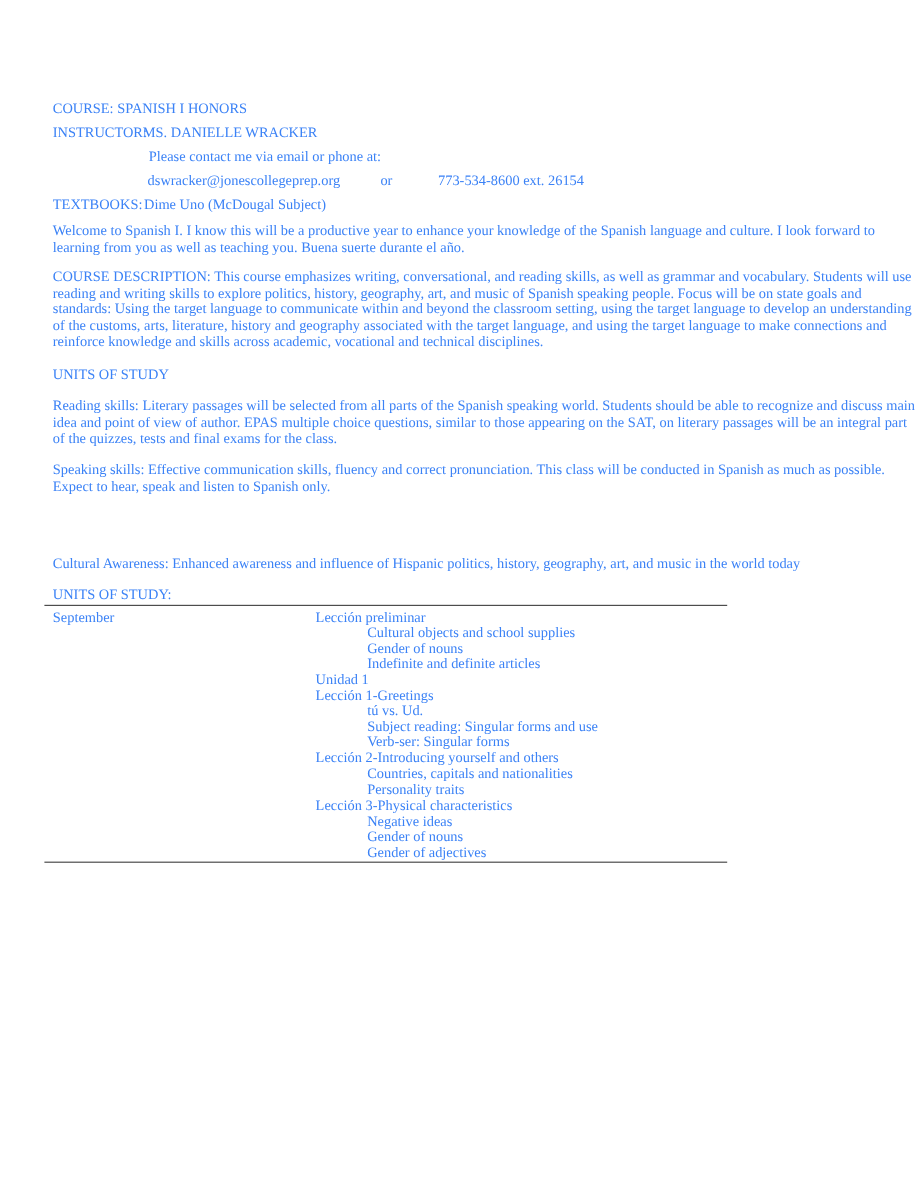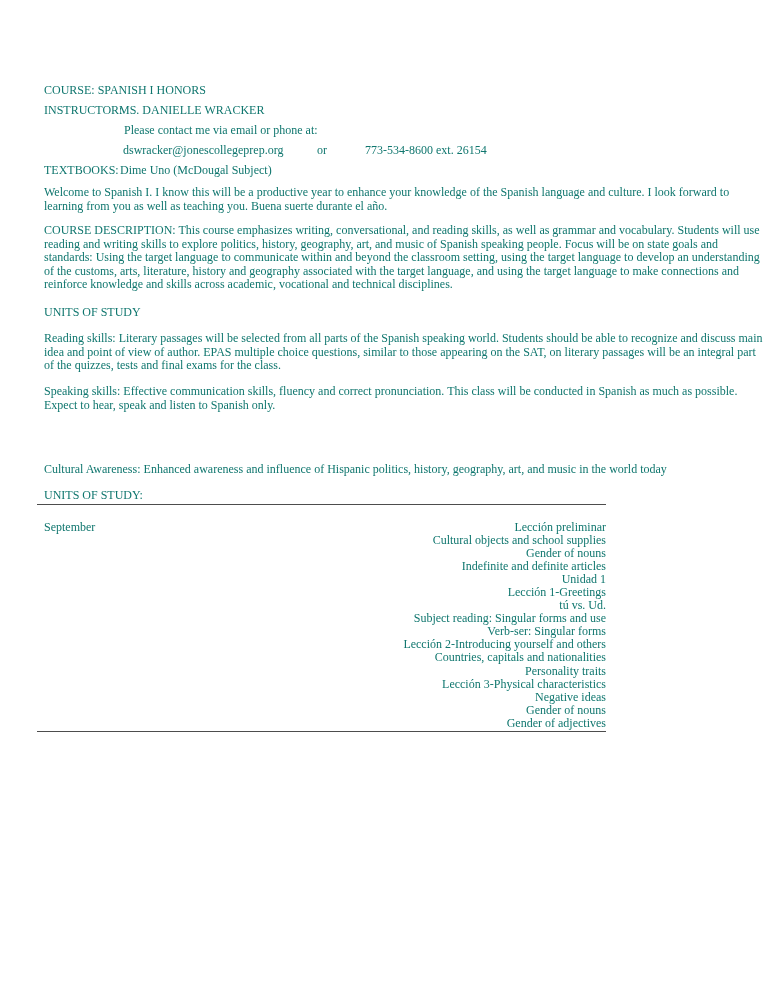--- a/index.html
+++ b/index.html
@@ -7,21 +7,21 @@
     padding: 0;
     background: #ffffff;
   }
   .page {
     position: relative;
     width: 768px;
     height: 994px;
     background: #ffffff;
     font-family: "Liberation Serif", "DejaVu Serif", serif;
     font-size: 12px;
-    color: #0f766e;
+    color: #3b82f6;
     overflow: hidden;
   }
   .hline {
     position: absolute;
     left: 44px;
     white-space: pre;
     line-height: 14px;
     height: 14px;
     width: 700px;
   }
@@ -32,23 +32,22 @@
     white-space: pre;
     line-height: 13.5px;
   }
   .units-table {
     position: absolute;
     left: 37px;
     top: 504px;
     width: 569px;
     border-top: 1px solid #4d4d4d;
     border-bottom: 1px solid #4d4d4d;
-    padding-top: 16px;
+    padding-top: 3px;
     padding-bottom: 1px;
-    text-align: right;
   }
   .trow {
     position: relative;
     line-height: 13.05px;
     padding-left: 226px;
     white-space: pre;
   }
   .trow.ind { padding-left: 269px; }
   .month { position: absolute; left: 7px; top: 0; }
   .b { font-weight: normal; }

